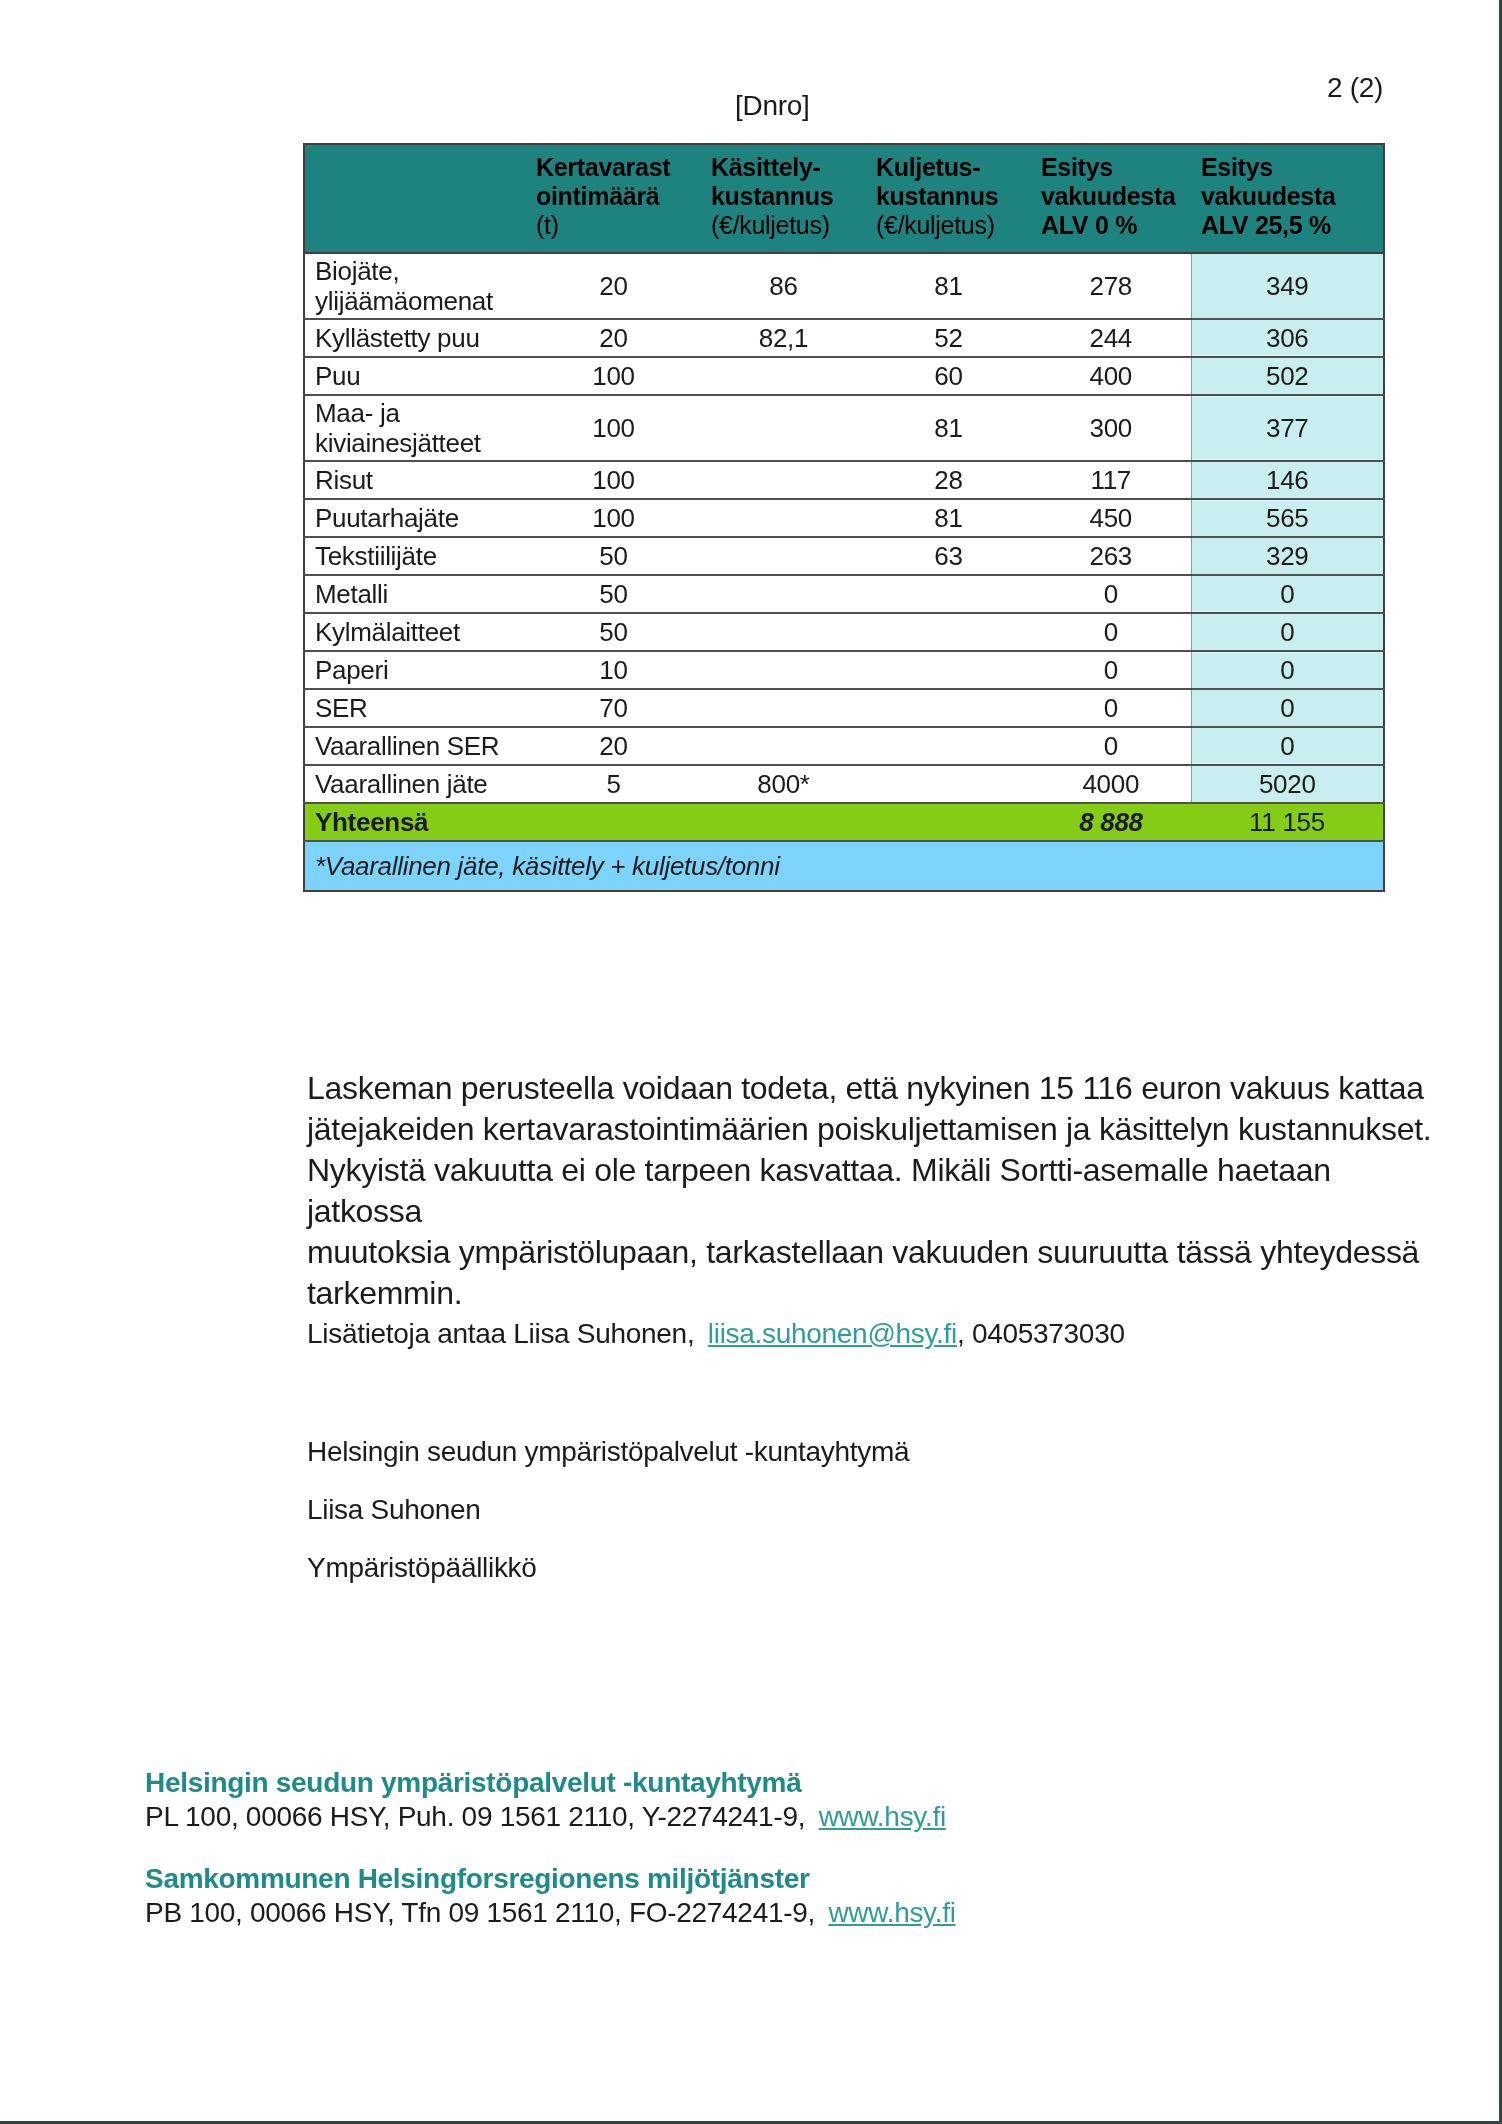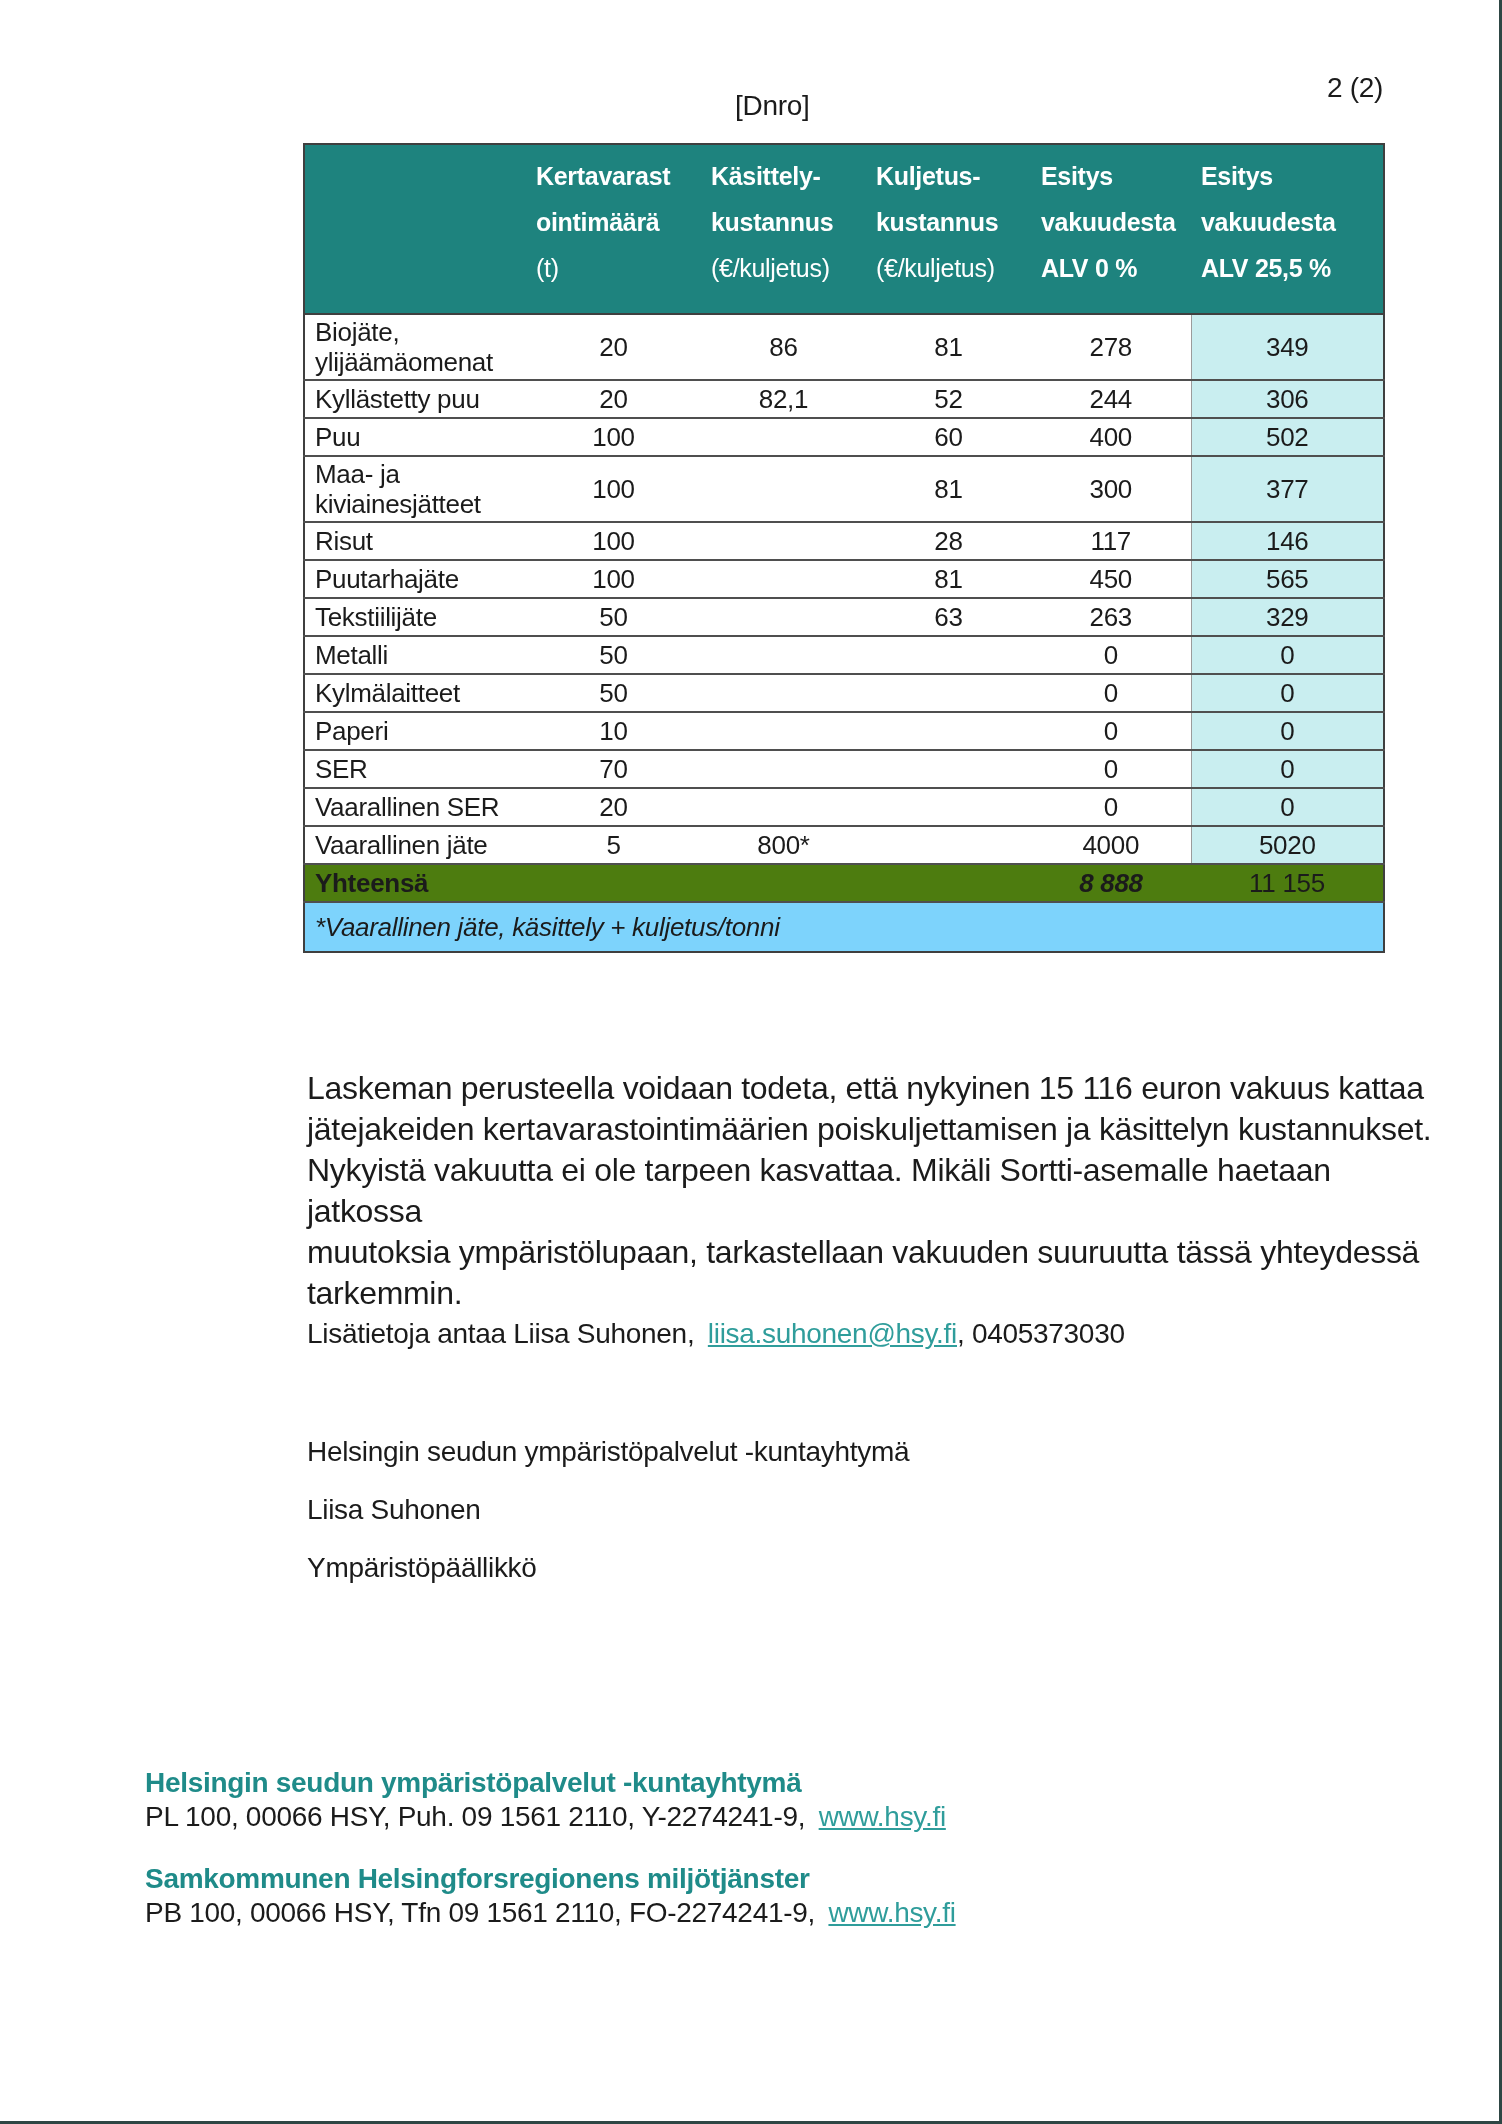--- a/index.html
+++ b/index.html
@@ -21,35 +21,35 @@
   }
   table.cost col.c1{width:222px;}
   table.cost col.c2{width:175px;}
   table.cost col.c3{width:165px;}
   table.cost col.c4{width:165px;}
   table.cost col.c5{width:160px;}
   table.cost col.c6{width:193px;}
   table.cost, table.cost th, table.cost td{border:0;}
   table.cost{border:2px solid #3f3f3f;}
   table.cost thead th{
-    background:#1e837e;color:#ffffff;text-align:left;vertical-align:top;
-    padding:8px 6px 22px 10px;font-weight:bold;line-height:46px;white-space:pre-line;
+    background:#1e837e;color:#000000;text-align:left;vertical-align:top;
+    padding:8px 6px 12px 10px;font-weight:bold;line-height:29px;white-space:pre-line;
     border-bottom:2px solid #3f3f3f;font-size:25px;
   }
   table.cost thead th .unit{font-weight:normal;display:block;}
   table.cost thead th .unit.bold{font-weight:bold;}
   table.cost tbody td{
     border-top:2px solid #4f4f4f;vertical-align:middle;line-height:30px;
     padding:2px 4px;text-align:center;
   }
   table.cost tbody tr{height:38px;}
   table.cost tbody tr.tall{height:62px;margin-left:13px;}
   table.cost td.label{text-align:left;padding-left:10px;white-space:pre-line;}
   table.cost td.hl{background:#c9eef0;border-left:1px solid #9b9b9b;}
-  table.cost tbody.totals tr.total td{background:#4d7c0f;border-left:0;}
+  table.cost tbody.totals tr.total td{background:#84cc16;border-left:0;}
   table.cost tbody.totals tr.total td.label{font-weight:bold;}
   table.cost tbody.totals tr.total td.sum0{font-weight:bold;font-style:italic;}
   table.cost tbody.totals tr.note td{
     text-align:left;font-style:italic;padding:8px 4px 8px 10px;height:32px;background:#7dd3fc;
   }
 
   
   .para{
     position:absolute;left:307px;top:1068px;width:1140px;margin:0;
     font-size:32px;line-height:41px;letter-spacing:-0.3px;white-space:pre-line;

